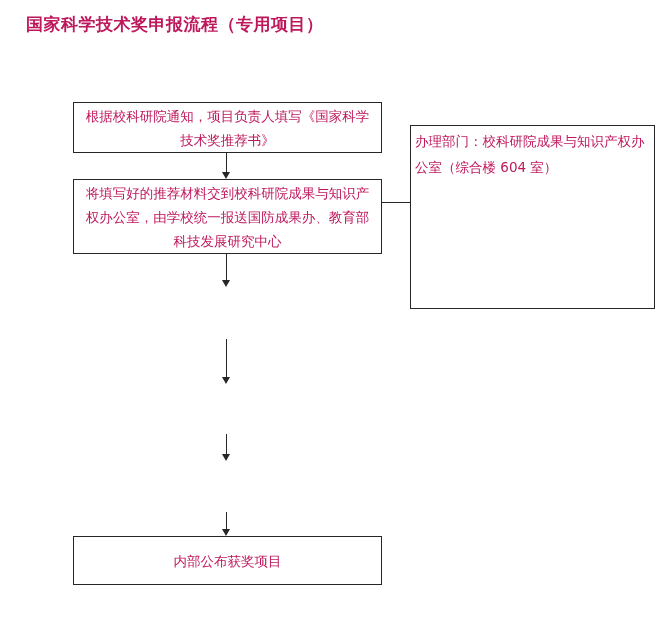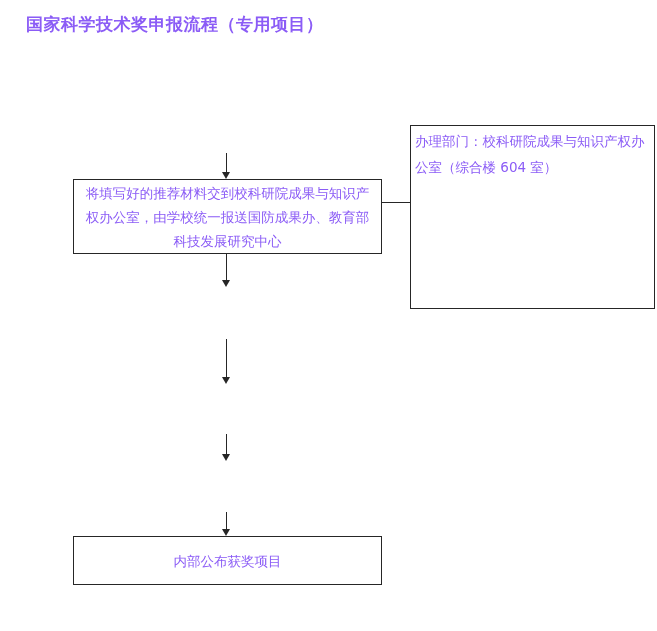--- a/index.html
+++ b/index.html
@@ -6,21 +6,21 @@
     margin: 0;
     padding: 0;
     background: #ffffff;
   }
   .canvas {
     position: relative;
     width: 657px;
     height: 631px;
     background: #ffffff;
     font-family: "DejaVu Sans", "Liberation Sans", sans-serif;
-    color: #8b5cf6;
+    color: #be185d;
     overflow: hidden;
   }
   .title {
     position: absolute;
     left: 26px;
     top: 13px;
     margin: 0;
     font-size: 17px;
     font-weight: bold;
     letter-spacing: 0.5px;
@@ -102,20 +102,23 @@
   }
   .note p { margin: 0; }
 </style>
 </head>
 <body>
 
 <div class="canvas">
 
   <h1 class="title">国家科学技术奖申报流程（专用项目）</h1>
 
+  <div class="box b1">
+    <span>根据校科研院通知，项目负责人填写《国家科学技术奖推荐书》</span>
+  </div>
 
   <div class="v-arrow a1">
       <span class="shaft"></span>
     </div>
 
   <div class="box b2">
     <span>将填写好的推荐材料交到校科研院成果与知识产权办公室，由学校统一报送国防成果办、教育部科技发展研究中心</span>
   </div>
 
   <div class="v-arrow a2">

